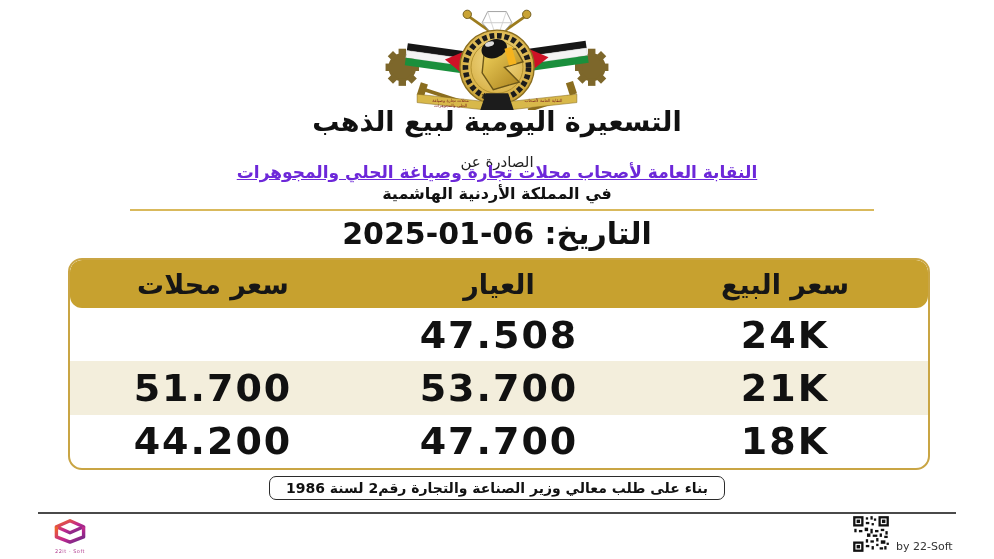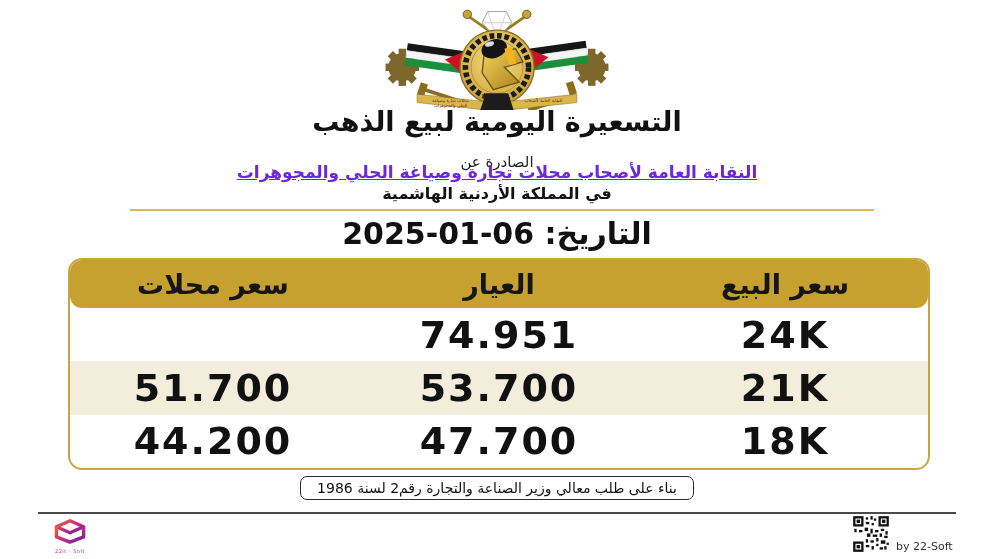--- a/index.html
+++ b/index.html
@@ -32,21 +32,21 @@
     font-size:27px;font-weight:700;color:#161616;flex:none;
   }
   .drow{flex:1;font-size:38px;font-weight:800;letter-spacing:2px;}
   .drow.alt{background:#F3EEDC;}
   .cell{text-align:center;direction:ltr;}
   .cell.ar{direction:rtl;letter-spacing:0;}
   
   .note-wrap{top:476px;}
   .note-box{
     display:inline-block;border:1.5px solid #2b2b2b;border-radius:7px;
-    padding:3px 16px;font-size:14px;font-weight:400;direction:rtl;background:#fff;
+    padding:3px 16px;font-size:14px;font-weight:700;direction:rtl;background:#fff;
   }
   .bottom-line{top:512px;left:38px;width:918px;height:2px;background:#4a4a4a;}
   .cube-wrap{top:518px;left:46px;width:48px;text-align:center;}
   .cube-caption{font-size:5px;color:#b03a8e;letter-spacing:.5px;margin-top:0;}
   .qr-wrap{top:515px;left:852px;display:flex;align-items:flex-end;gap:6px;}
   .credit{font-size:11px;color:#333;font-weight:500;}
   .logo-wrap{top:6px;left:377px;width:240px;height:104px;}
 </style>
 </head>
 <body>
@@ -164,21 +164,21 @@
   </div>
 
   <div class="abs price-table">
     <div class="trow thead">
       <div class="cell ar">سعر البيع</div>
       <div class="cell ar">العيار</div>
       <div class="cell ar">سعر محلات</div>
     </div>
     <div class="trow drow">
       <div class="cell">24K</div>
-      <div class="cell">74.951</div>
+      <div class="cell">47.508</div>
     </div>
     <div class="trow drow alt">
       <div class="cell">21K</div>
       <div class="cell">53.700</div>
       <div class="cell">51.700</div>
     </div>
     <div class="trow drow">
       <div class="cell">18K</div>
       <div class="cell">47.700</div>
       <div class="cell">44.200</div>

